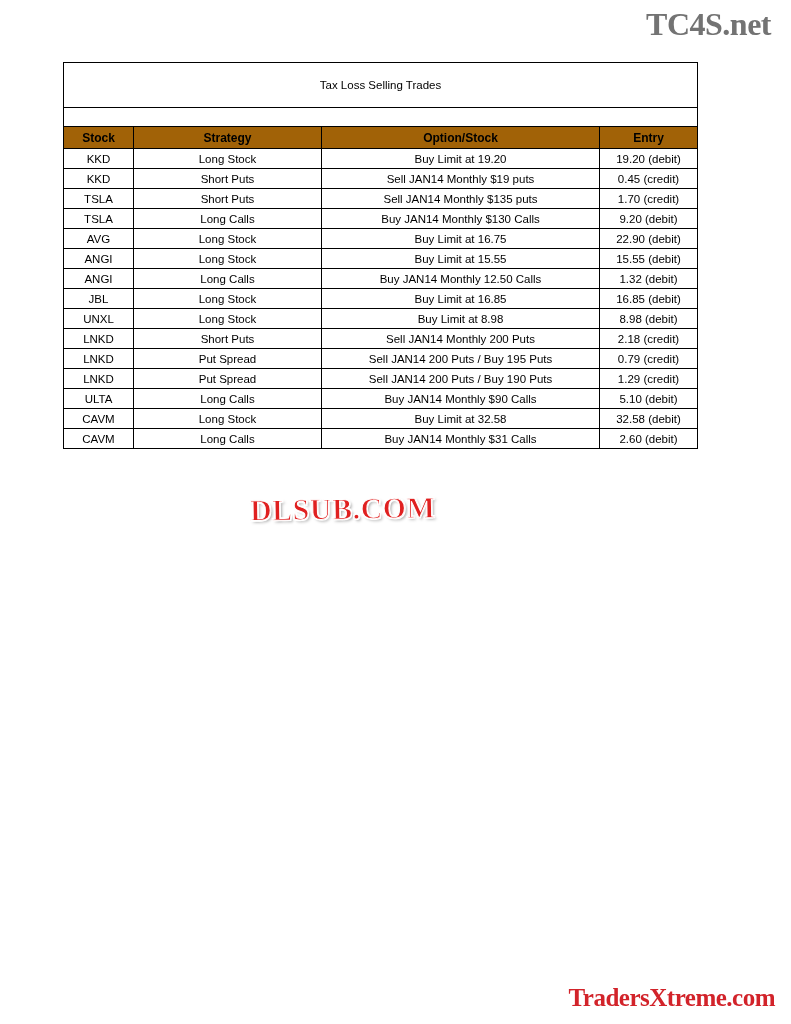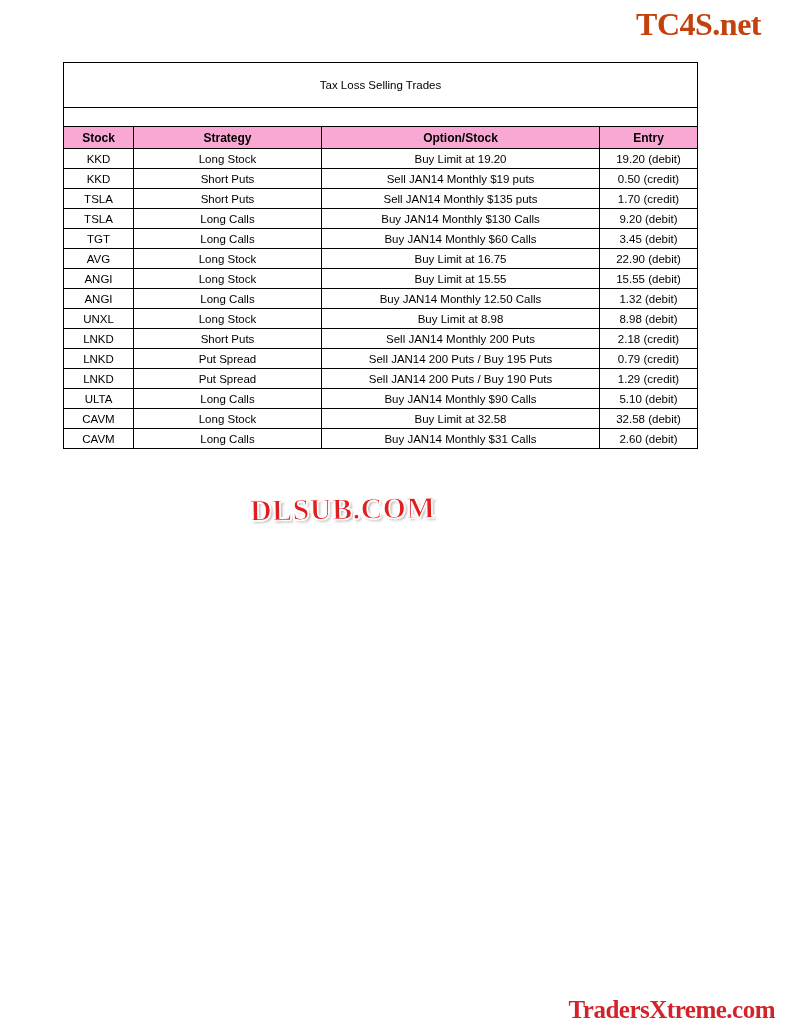--- a/index.html
+++ b/index.html
@@ -15,30 +15,30 @@
     overflow: hidden;
   }
   .page {
     position: relative;
     width: 791px;
     height: 1024px;
   }
   .brand-top {
     position: absolute;
     top: 6px;
-    right: 30px;
+    right: 20px;
     font-family: "Liberation Serif", serif;
     font-weight: bold;
     font-size: 32px;
-    color: #c2410c;
+    color: #737373;
     letter-spacing: -0.5px;
   }
   .brand-bottom {
     position: absolute;
-    bottom: 0;
+    bottom: 12px;
     right: 16px;
     font-family: "Liberation Serif", serif;
     font-weight: bold;
     font-size: 25px;
     color: #d2232a;
     letter-spacing: -0.5px;
   }
   .table-wrap {
     position: absolute;
     left: 63px;
@@ -66,21 +66,21 @@
     font-weight: bold;
     font-size: 15px;
   }
   .green-bar td {
     background: #8dc63f;
     height: 18px !important;
     border-top: 1px solid #000000;
     border-bottom: 1px solid #000000;
   }
   thead.col-heads th {
-    background: #f9a8d4;
+    background: #a16207;
     font-weight: bold;
     font-size: 12px;
     height: 21px;
   }
   col.c-stock { width: 70px; }
   col.c-strategy { width: 188px; }
   col.c-option { width: 278px; }
   col.c-entry { width: 98px; }
 
   .watermark {
@@ -139,57 +139,57 @@
         <tr>
           <td>KKD</td>
           <td>Long Stock</td>
           <td>Buy Limit at 19.20</td>
           <td>19.20 (debit)</td>
         </tr>
         <tr>
           <td>KKD</td>
           <td>Short Puts</td>
           <td>Sell JAN14 Monthly $19 puts</td>
-          <td>0.50 (credit)</td>
+          <td>0.45 (credit)</td>
         </tr>
         <tr>
           <td>TSLA</td>
           <td>Short Puts</td>
           <td>Sell JAN14 Monthly $135 puts</td>
           <td>1.70 (credit)</td>
         </tr>
         <tr>
           <td>TSLA</td>
           <td>Long Calls</td>
           <td>Buy JAN14 Monthly $130 Calls</td>
           <td>9.20 (debit)</td>
         </tr>
         <tr>
-          <td>TGT</td>
-          <td>Long Calls</td>
-          <td>Buy JAN14 Monthly $60 Calls</td>
-          <td>3.45 (debit)</td>
-        </tr>
-        <tr>
           <td>AVG</td>
           <td>Long Stock</td>
           <td>Buy Limit at 16.75</td>
           <td>22.90 (debit)</td>
         </tr>
         <tr>
           <td>ANGI</td>
           <td>Long Stock</td>
           <td>Buy Limit at 15.55</td>
           <td>15.55 (debit)</td>
         </tr>
         <tr>
           <td>ANGI</td>
           <td>Long Calls</td>
           <td>Buy JAN14 Monthly 12.50 Calls</td>
           <td>1.32 (debit)</td>
+        </tr>
+        <tr>
+          <td>JBL</td>
+          <td>Long Stock</td>
+          <td>Buy Limit at 16.85</td>
+          <td>16.85 (debit)</td>
         </tr>
         <tr>
           <td>UNXL</td>
           <td>Long Stock</td>
           <td>Buy Limit at 8.98</td>
           <td>8.98 (debit)</td>
         </tr>
         <tr>
           <td>LNKD</td>
           <td>Short Puts</td>

